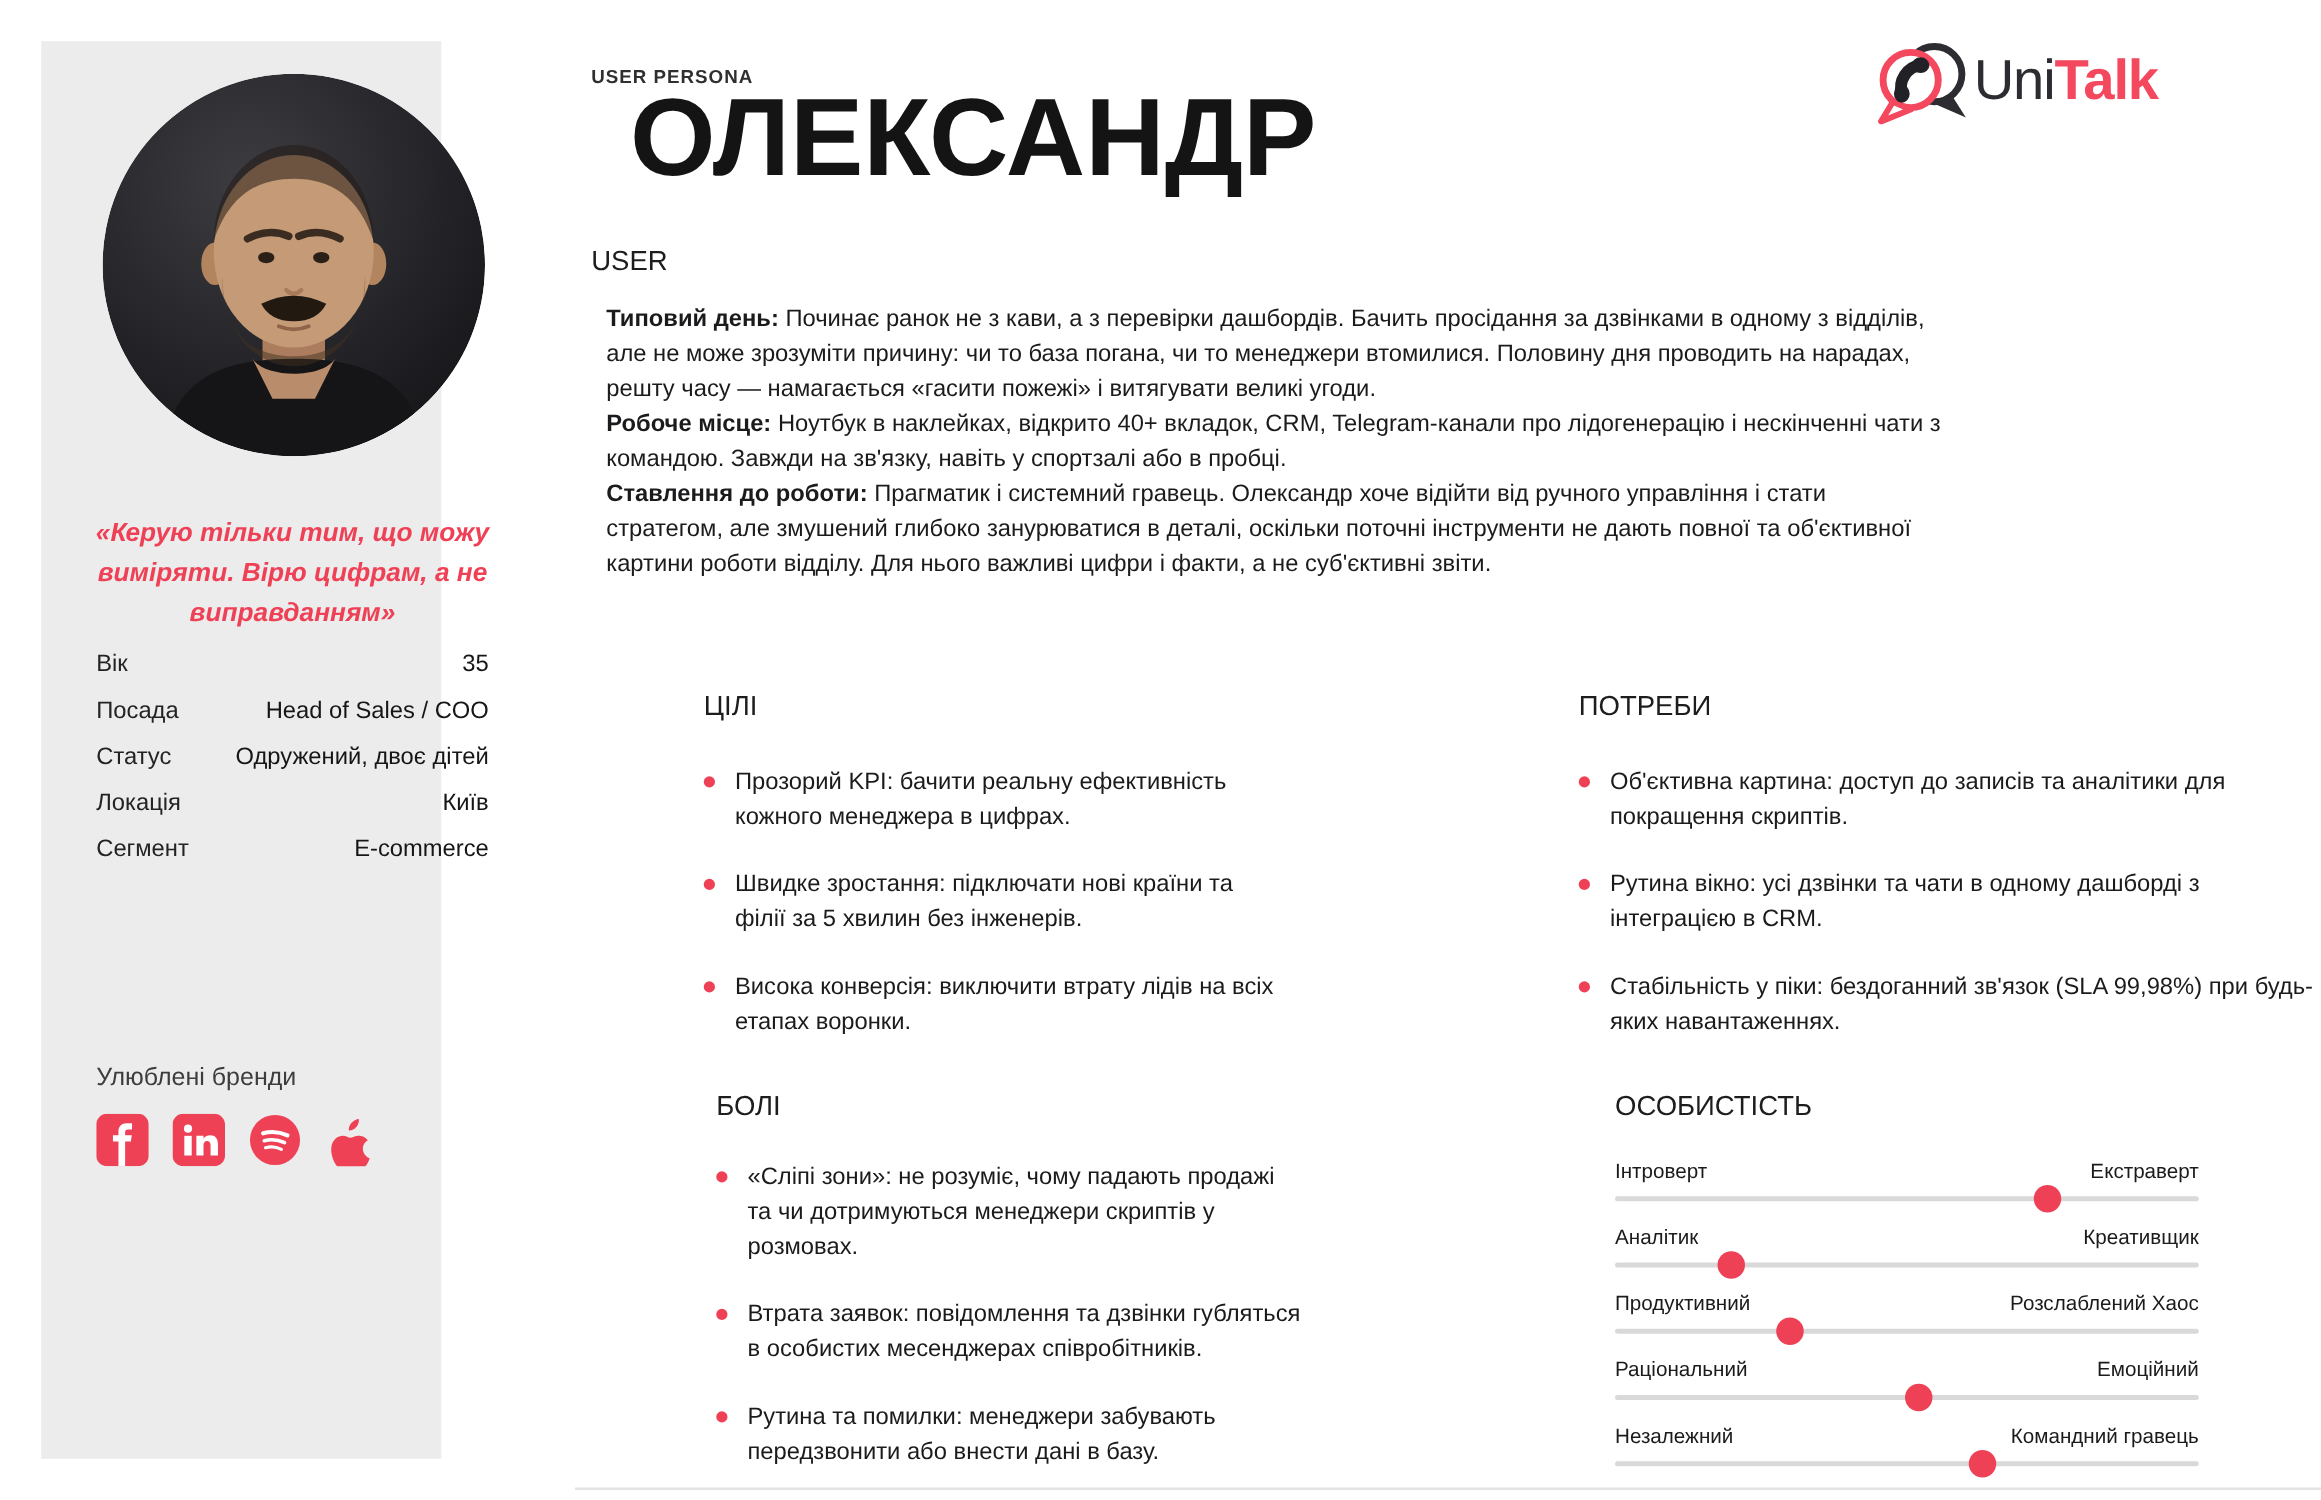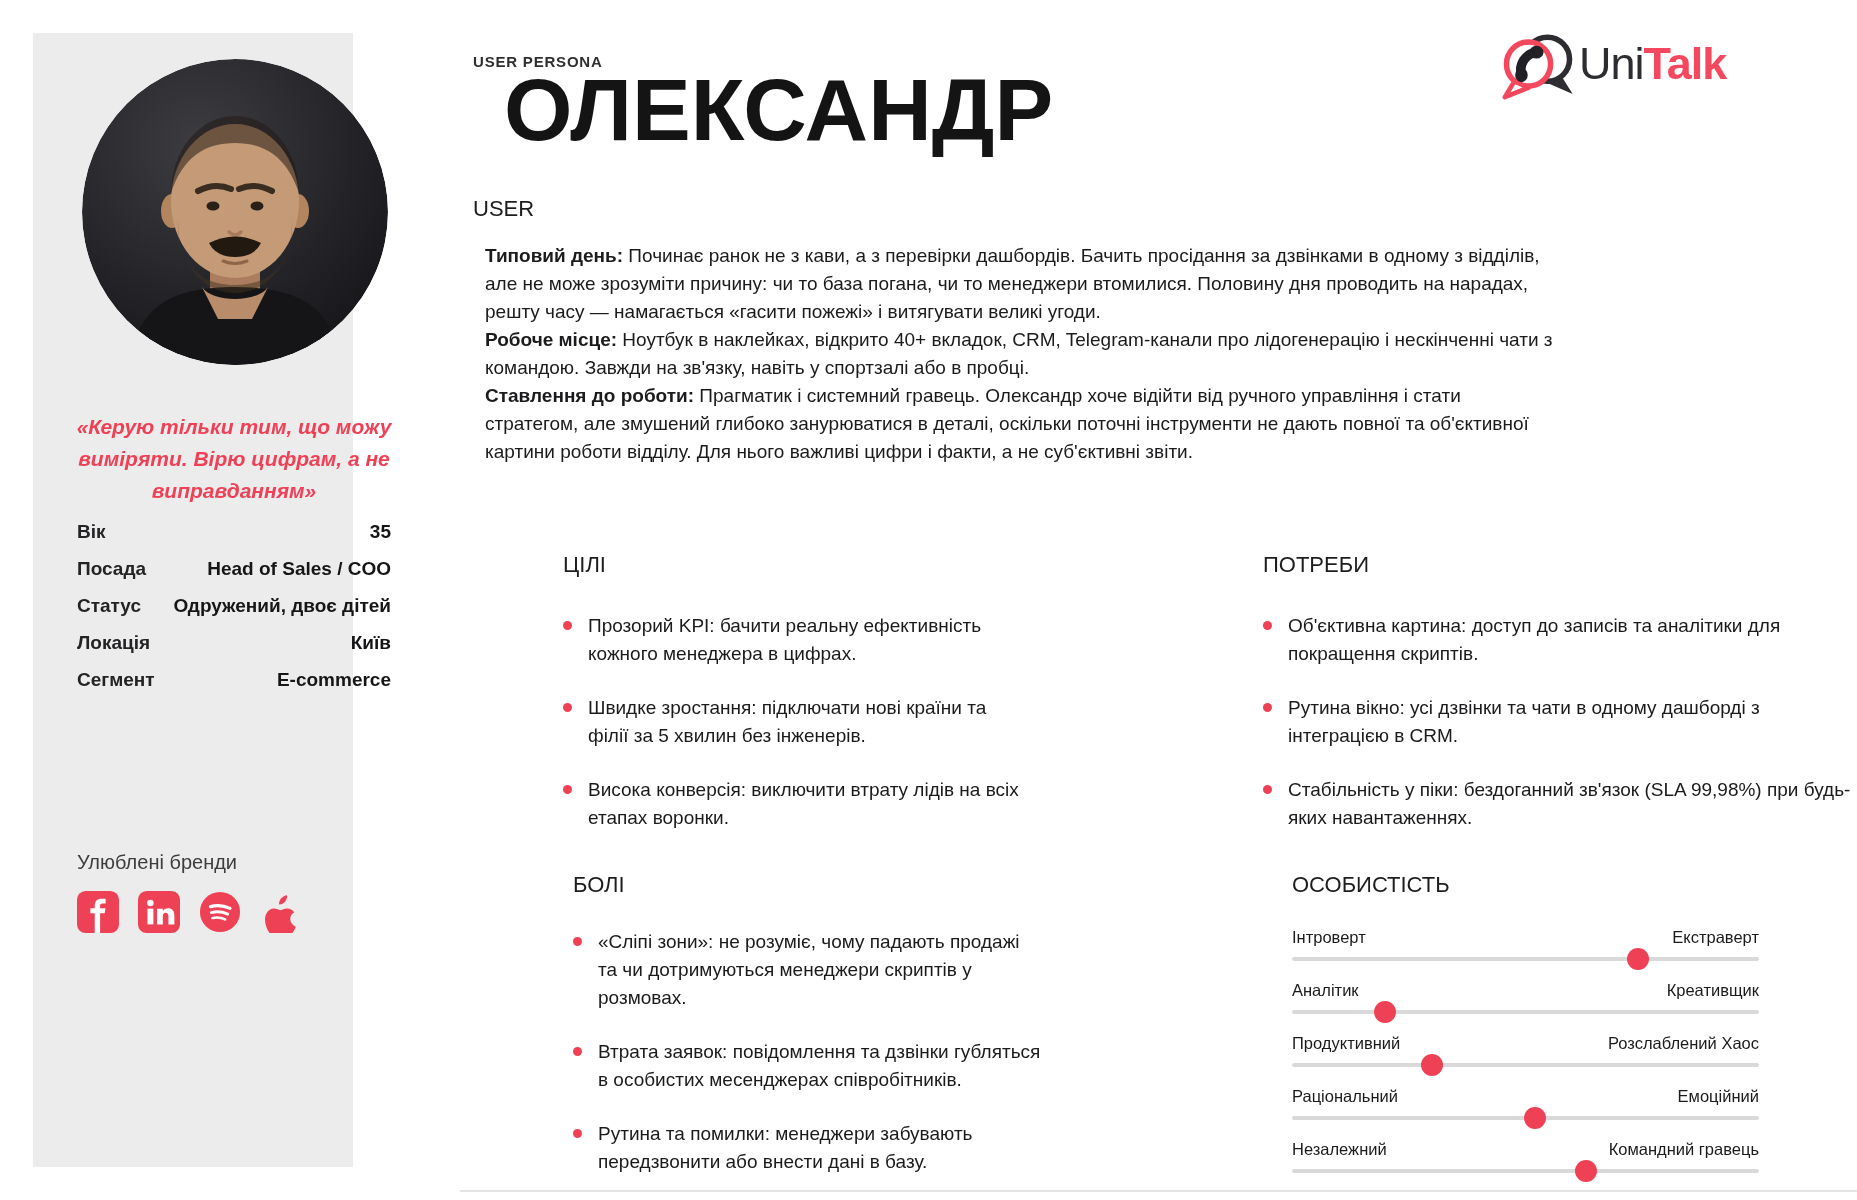--- a/index.html
+++ b/index.html
@@ -13,21 +13,21 @@
   html,body{background:#fff;}
   body{font-family:"Liberation Sans","DejaVu Sans",sans-serif;color:var(--ink);}
   .canvas{position:relative;width:1857px;height:1200px;background:#fff;overflow:hidden;}
 
   
   .sidebar{position:absolute;left:33px;top:33px;width:320px;height:1134px;background:var(--sidebar-bg);}
   .photo{position:absolute;left:49px;top:26px;width:306px;height:306px;border-radius:50%;overflow:hidden;}
   .quote{position:absolute;left:30px;top:378px;width:342px;text-align:center;
          color:var(--accent);font-size:21px;line-height:32px;font-style:italic;font-weight:600;}
   .details{position:absolute;left:44px;top:488px;width:314px;}
-  .drow{display:flex;justify-content:space-between;align-items:flex-end;margin-bottom:15px;font-size:19px;font-weight:bold;}
+  .drow{display:flex;justify-content:space-between;align-items:flex-end;margin-bottom:15px;font-size:19px;}
   .dlabel{color:#232325;}
   .dvalue{color:#161618;text-align:right;}
   .brands-title{position:absolute;left:44px;top:818px;font-size:20px;color:#3d3d3f;}
   .brands{position:absolute;left:44px;top:858px;display:flex;gap:19px;align-items:center;}
   .brand{width:42px;height:42px;display:block;}
 
   
   .eyebrow{position:absolute;left:473px;top:53px;font-size:15px;font-weight:700;letter-spacing:.8px;color:#2f2f31;}
   .page-title{position:absolute;left:468px;top:66px;font-size:88px;font-weight:800;letter-spacing:0;color:#141414;line-height:1;margin-left:36px;}
   .logo{position:absolute;left:1497px;top:26px;display:flex;align-items:center;}

